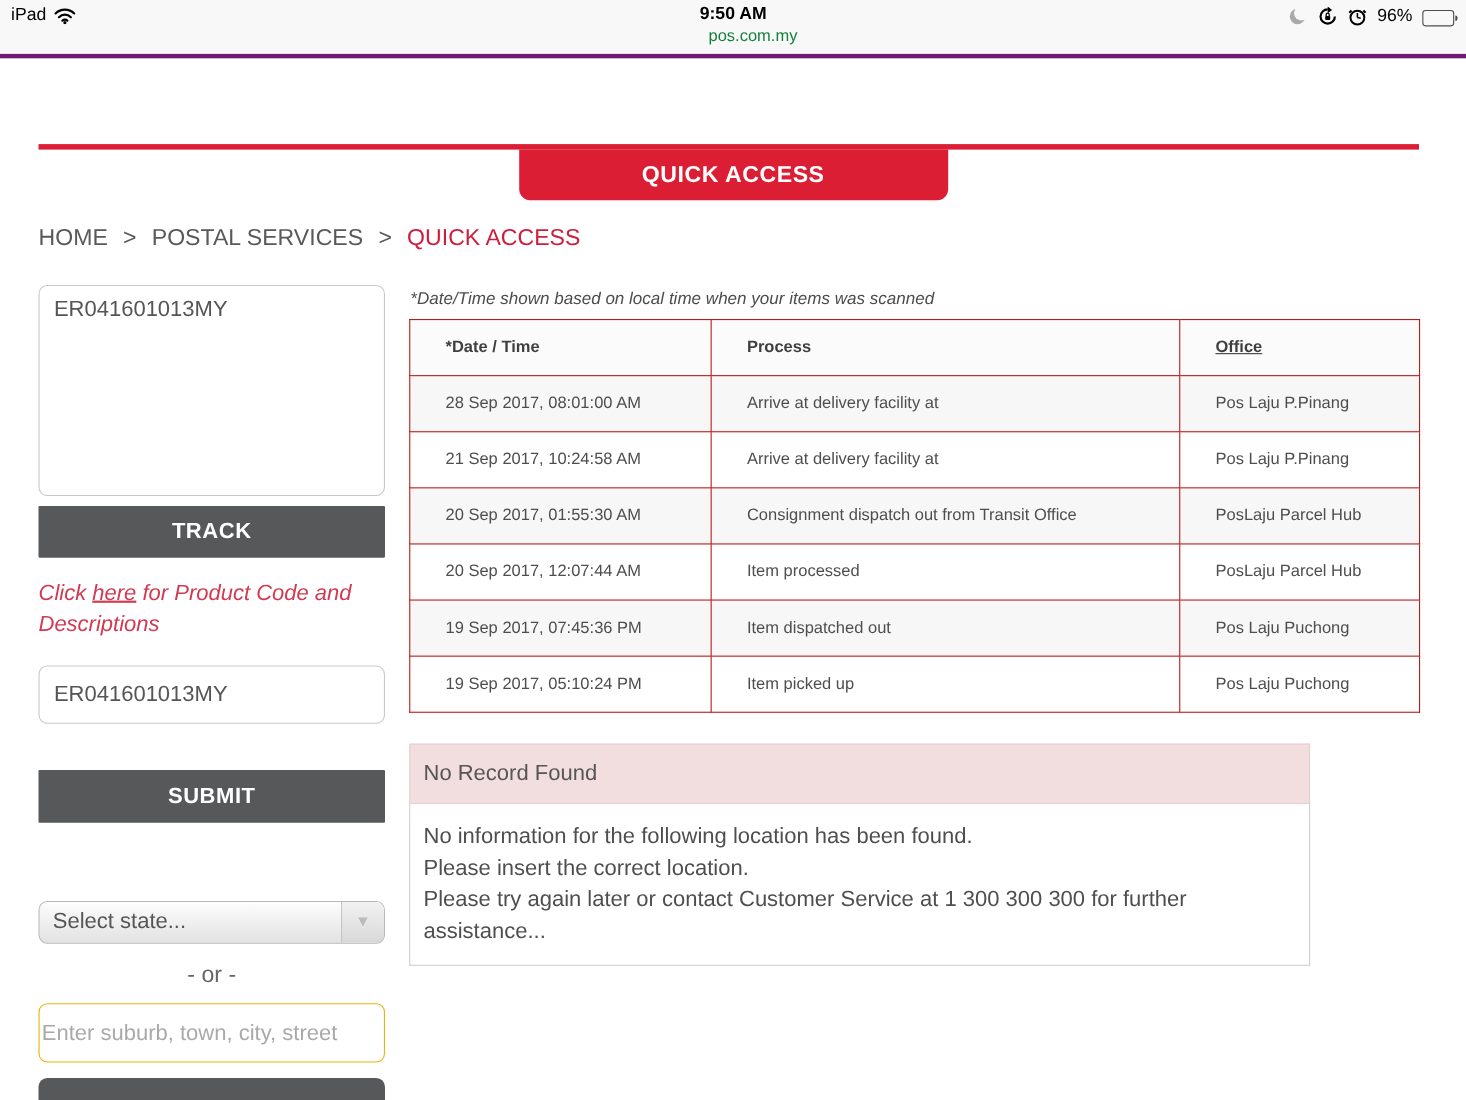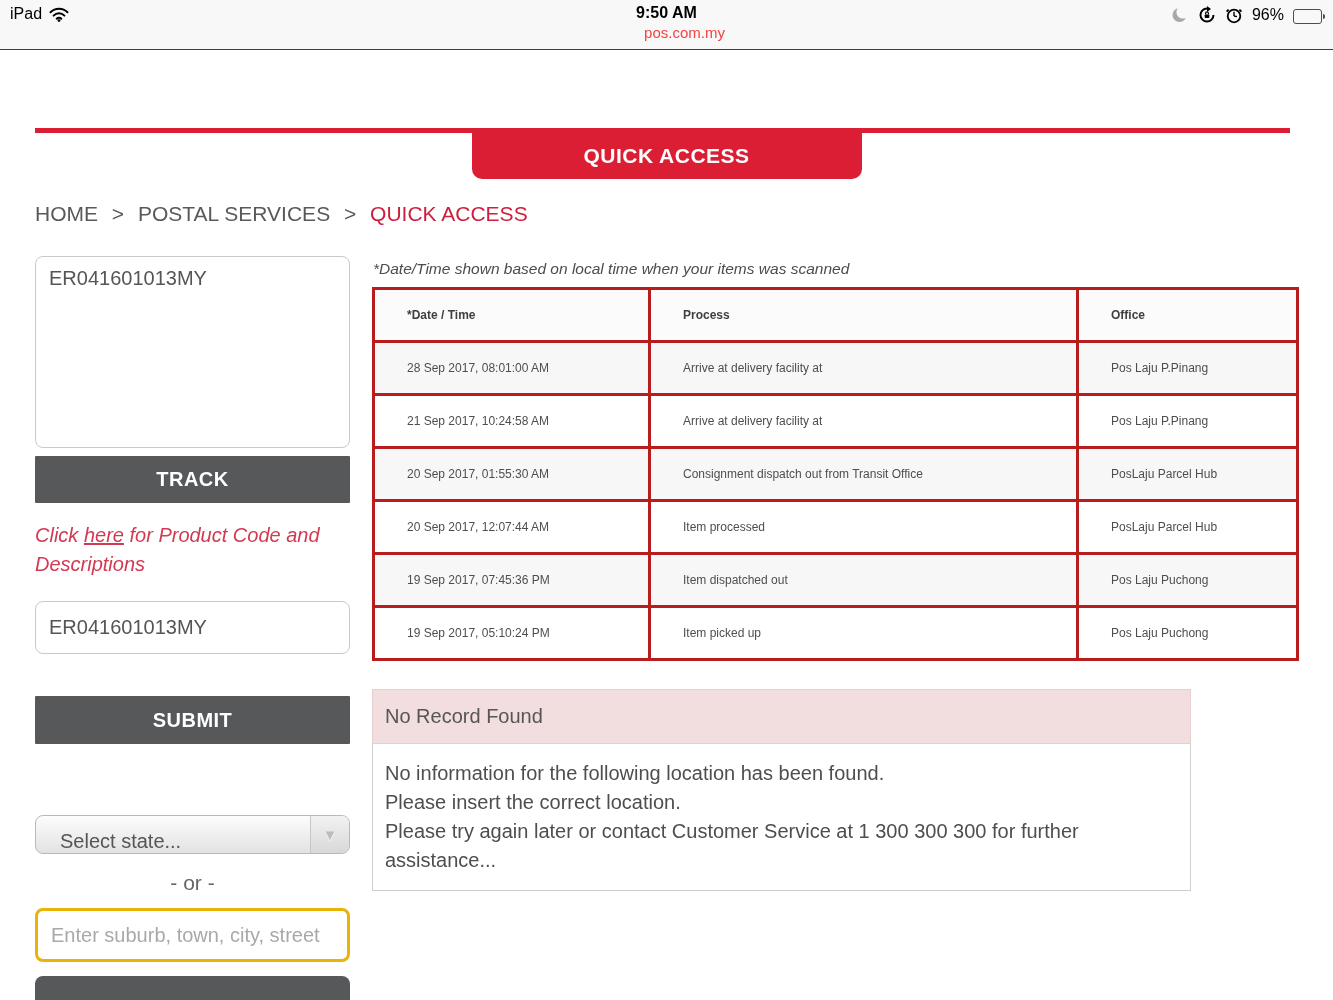--- a/index.html
+++ b/index.html
@@ -3,27 +3,27 @@
 <meta charset="utf-8">
 <style>
   html,body{margin:0;padding:0;}
   body{
     width:1333px;height:1000px;overflow:hidden;background:#fff;
     font-family:"Liberation Sans","DejaVu Sans",sans-serif;
     -webkit-font-smoothing:antialiased;position:relative;
   }
   
   .statusbar{
-    height:49px;background:#f8f8f8;border-bottom:1px solid #701a75;
+    height:49px;background:#f8f8f8;border-bottom:4px solid #701a75;
     position:relative;color:#111;
   }
   .sb-left{position:absolute;left:10px;top:5px;display:flex;align-items:center;gap:7px;font-size:16px;color:#000;}
   .sb-center{position:absolute;left:0;right:0;top:4px;text-align:center;}
   .sb-time{font-size:16px;font-weight:bold;color:#000;line-height:18px;}
-  .sb-url{font-size:15px;color:#ef4444;line-height:22px;margin-left:36px;}
+  .sb-url{font-size:15px;color:#15803d;line-height:22px;margin-left:36px;}
   .sb-right{position:absolute;right:8px;top:6px;display:flex;align-items:flex-end;gap:9px;}
   .sb-pct{font-size:16px;color:#000;}
   .battery{display:flex;align-items:center;}
   .batt-body{width:25px;height:11px;border:1px solid #4d4d4d;border-radius:3px;padding:1px;}
   .batt-fill{height:100%;width:92%;background:#000;border-radius:1px;}
   .batt-cap{width:2px;height:5px;background:#4d4d4d;border-radius:0 2px 2px 0;margin-left:1px;}
   .icon-svg{display:block;}
   
   .red-rule{margin:78px 43px 0 35px;height:5px;}
   .qa-tab{
@@ -54,48 +54,48 @@
   .click-note{margin:18px 0 0 0;font-size:20px;line-height:29px;}
   .click-note a{cursor:pointer;}
   .track-input{
     width:100%;height:53px;box-sizing:border-box;border:1px solid #c9c9c9;border-radius:8px;
     margin-top:22px;padding:0 13px;font-size:20px;color:#555;outline:none;
     font-family:"Liberation Sans","DejaVu Sans",sans-serif;
   }
   .btn-submit{margin-top:42px;height:48px;}
   .state-select{
     margin-top:71px;height:37px;border:1px solid #b9b9b9;border-radius:8px;
-    background:linear-gradient(#fdfdfd,#e2e2e2);display:flex;align-items:flex-end;
-    position:relative;cursor:pointer;overflow:hidden;padding-left:12px;
+    background:linear-gradient(#fdfdfd,#e2e2e2);display:flex;align-items:center;
+    position:relative;cursor:pointer;overflow:hidden;
   }
   .state-select .sel-label{font-size:20px;color:#555;padding-left:12px;}
   .sel-arrow-box{
     position:absolute;right:0;top:0;bottom:0;width:38px;border-left:1px solid #c6c6c6;
     background:linear-gradient(#f2f2f2,#d8d8d8);display:flex;align-items:center;justify-content:center;
   }
   .sel-arrow{color:#bcbcbc;font-size:15px;text-shadow:0 1px 0 #fff;}
   .or-text{margin-top:17px;text-align:center;font-size:21px;color:#666;}
   .suburb-input{
-    width:100%;height:54px;box-sizing:border-box;border:3px solid #eab308;border-radius:8px;
-    margin-top:13px;padding:0 13px;font-size:20px;color:#555;outline:none;
+    width:100%;height:54px;box-sizing:border-box;border:1px solid #eab308;border-radius:8px;
+    margin-top:13px;padding:0 2px;font-size:20px;color:#555;outline:none;
     font-family:"Liberation Sans","DejaVu Sans",sans-serif;
   }
   .suburb-input::placeholder{color:#a9a9a9;opacity:1;}
   .btn-cut{margin-top:14px;height:44px;border-radius:8px;}
   
   .scan-note{font-size:15.5px;font-style:italic;color:#4c4c4c;margin:4px 0 9px 1px;}
   table.track-table{width:100%;border-collapse:collapse;table-layout:fixed;}
   .track-table th,.track-table td{
-    border:3px solid #b91c1c;text-align:left;vertical-align:middle;
-    padding:11px 32px;font-size:12px;line-height:28px;color:#4e4e4e;
+    border:1px solid #b91c1c;text-align:left;vertical-align:middle;
+    padding:11px 32px;font-size:15px;line-height:28px;color:#4e4e4e;
   }
   .track-table th{font-weight:bold;color:#3f3f3f;background:#fbfbfb;height:28px;}
   .track-table .col-date{width:209px;}
   .track-table .col-process{width:361px;}
-  .track-table .col-office{width:153px;}
+  .track-table .col-office{width:153px;text-decoration:underline;}
   .track-table tbody tr:nth-child(odd) td{background:#f7f7f7;}
   .track-table tbody tr:nth-child(even) td{background:#fff;}
   
   .nr-banner{
     margin-top:28px;background:#f2dede;border:1px solid #e8cfcf;
     padding:15px 12px;font-size:20px;color:#565656;box-sizing:border-box;
   }
   .nr-body{
     border:1px solid #cfcfcf;border-top:none;background:#fff;
     padding:15px 12px;font-size:20px;line-height:29px;color:#4e4e4e;box-sizing:border-box;

